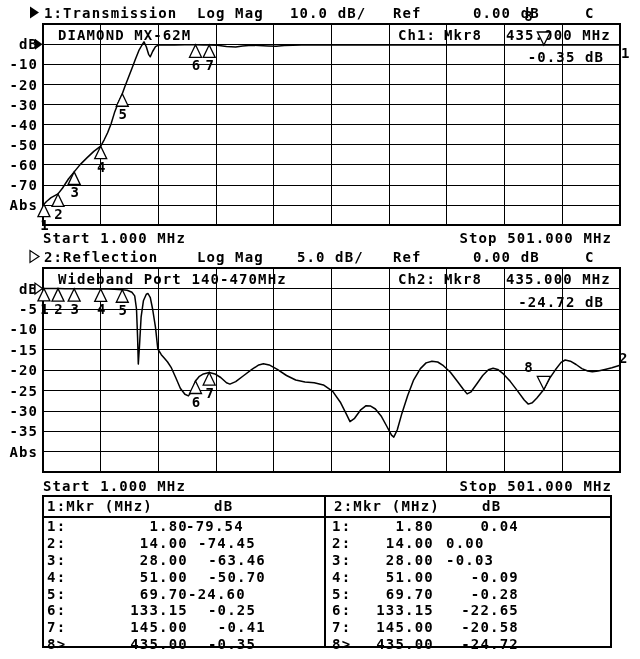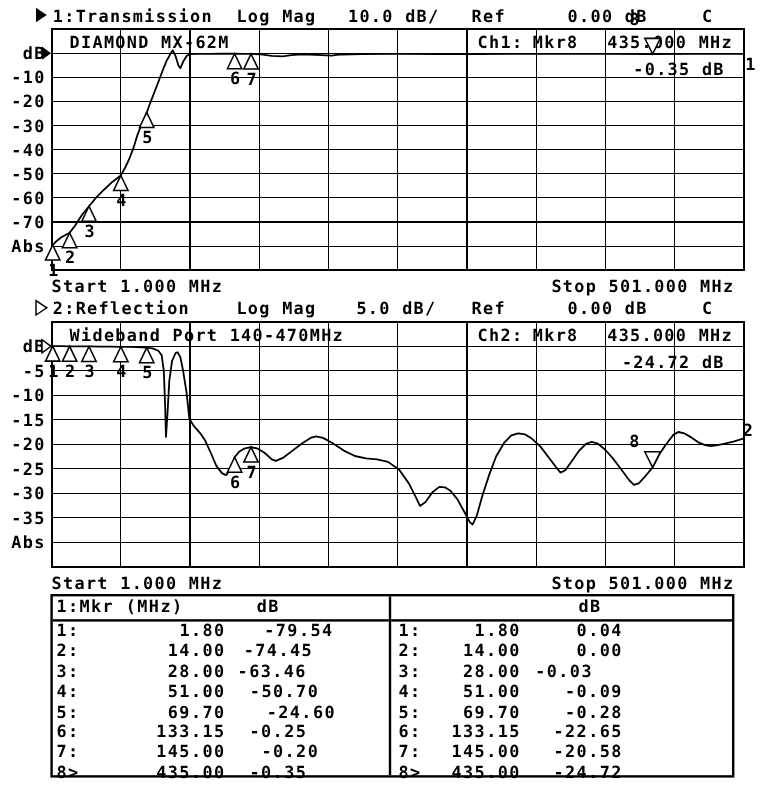--- a/index.html
+++ b/index.html
@@ -160,71 +160,72 @@
     </svg>
   <div id="marker-table">
       <div class="tcol tcol1">
         <div class="thead">
           <span class="tcell" style="left:3px">1:Mkr (MHz)</span>
           <span class="tcell" style="left:170px">dB</span>
         </div>
         <div class="trow">
           <span class="tcell" style="left:3px">1:</span>
           <span class="tcell" style="left:40px;width:104px;text-align:right">1.80</span>
-          <span class="tcell" style="left:166px;width:68px;text-align:right">-79.54</span>
+          <span class="tcell" style="left:142px;width:68px;">-79.54</span>
         </div>
         <div class="trow">
           <span class="tcell" style="left:3px">2:</span>
           <span class="tcell" style="left:40px;width:104px;text-align:right">14.00</span>
-          <span class="tcell" style="left:154px;width:68px;text-align:center">-74.45</span>
+          <span class="tcell" style="left:154px;width:68px;text-align:left">-74.45</span>
         </div>
         <div class="trow">
           <span class="tcell" style="left:3px">3:</span>
           <span class="tcell" style="left:40px;width:104px;text-align:right">28.00</span>
-          <span class="tcell" style="left:154px;width:68px;text-align:left">-63.46</span>
+          <span class="tcell" style="left:154px;width:68px;text-align:right">-63.46</span>
         </div>
         <div class="trow">
           <span class="tcell" style="left:3px">4:</span>
           <span class="tcell" style="left:40px;width:104px;text-align:right">51.00</span>
           <span class="tcell" style="left:154px;width:68px;text-align:right">-50.70</span>
         </div>
         <div class="trow">
           <span class="tcell" style="left:3px">5:</span>
           <span class="tcell" style="left:40px;width:104px;text-align:right">69.70</span>
-          <span class="tcell" style="left:168px;width:68px;text-align:right">-24.60</span>
+          <span class="tcell" style="left:144px;width:68px;text-align:left">-24.60</span>
         </div>
         <div class="trow">
           <span class="tcell" style="left:3px">6:</span>
           <span class="tcell" style="left:40px;width:104px;text-align:right">133.15</span>
           <span class="tcell" style="left:154px;width:68px;text-align:center">-0.25</span>
         </div>
         <div class="trow">
           <span class="tcell" style="left:3px">7:</span>
           <span class="tcell" style="left:40px;width:104px;text-align:right">145.00</span>
-          <span class="tcell" style="left:154px;width:68px;text-align:right">-0.20</span>
+          <span class="tcell" style="left:154px;width:68px;text-align:right">-0.41</span>
         </div>
         <div class="trow">
           <span class="tcell" style="left:3px">8&gt;</span>
           <span class="tcell" style="left:40px;width:104px;text-align:right">435.00</span>
           <span class="tcell" style="left:154px;width:68px;text-align:center">-0.35</span>
         </div>
       </div>
       <div class="tcol tcol2">
         <div class="thead">
+          <span class="tcell" style="left:8px">2:Mkr (MHz)</span>
           <span class="tcell" style="left:156px">dB</span>
         </div>
         <div class="trow">
           <span class="tcell" style="left:6px">1:</span>
           <span class="tcell" style="left:40px;width:68px;text-align:right">1.80</span>
           <span class="tcell" style="left:120px;width:73px;text-align:right">0.04</span>
         </div>
         <div class="trow">
           <span class="tcell" style="left:6px">2:</span>
           <span class="tcell" style="left:40px;width:68px;text-align:right">14.00</span>
-          <span class="tcell" style="left:120px;width:73px;text-align:right">0.00</span>
+          <span class="tcell" style="left:120px;width:73px;text-align:left">0.00</span>
         </div>
         <div class="trow">
           <span class="tcell" style="left:6px">3:</span>
           <span class="tcell" style="left:40px;width:68px;text-align:right">28.00</span>
           <span class="tcell" style="left:120px;width:73px;text-align:left">-0.03</span>
         </div>
         <div class="trow">
           <span class="tcell" style="left:6px">4:</span>
           <span class="tcell" style="left:40px;width:68px;text-align:right">51.00</span>
           <span class="tcell" style="left:120px;width:73px;text-align:right">-0.09</span>

